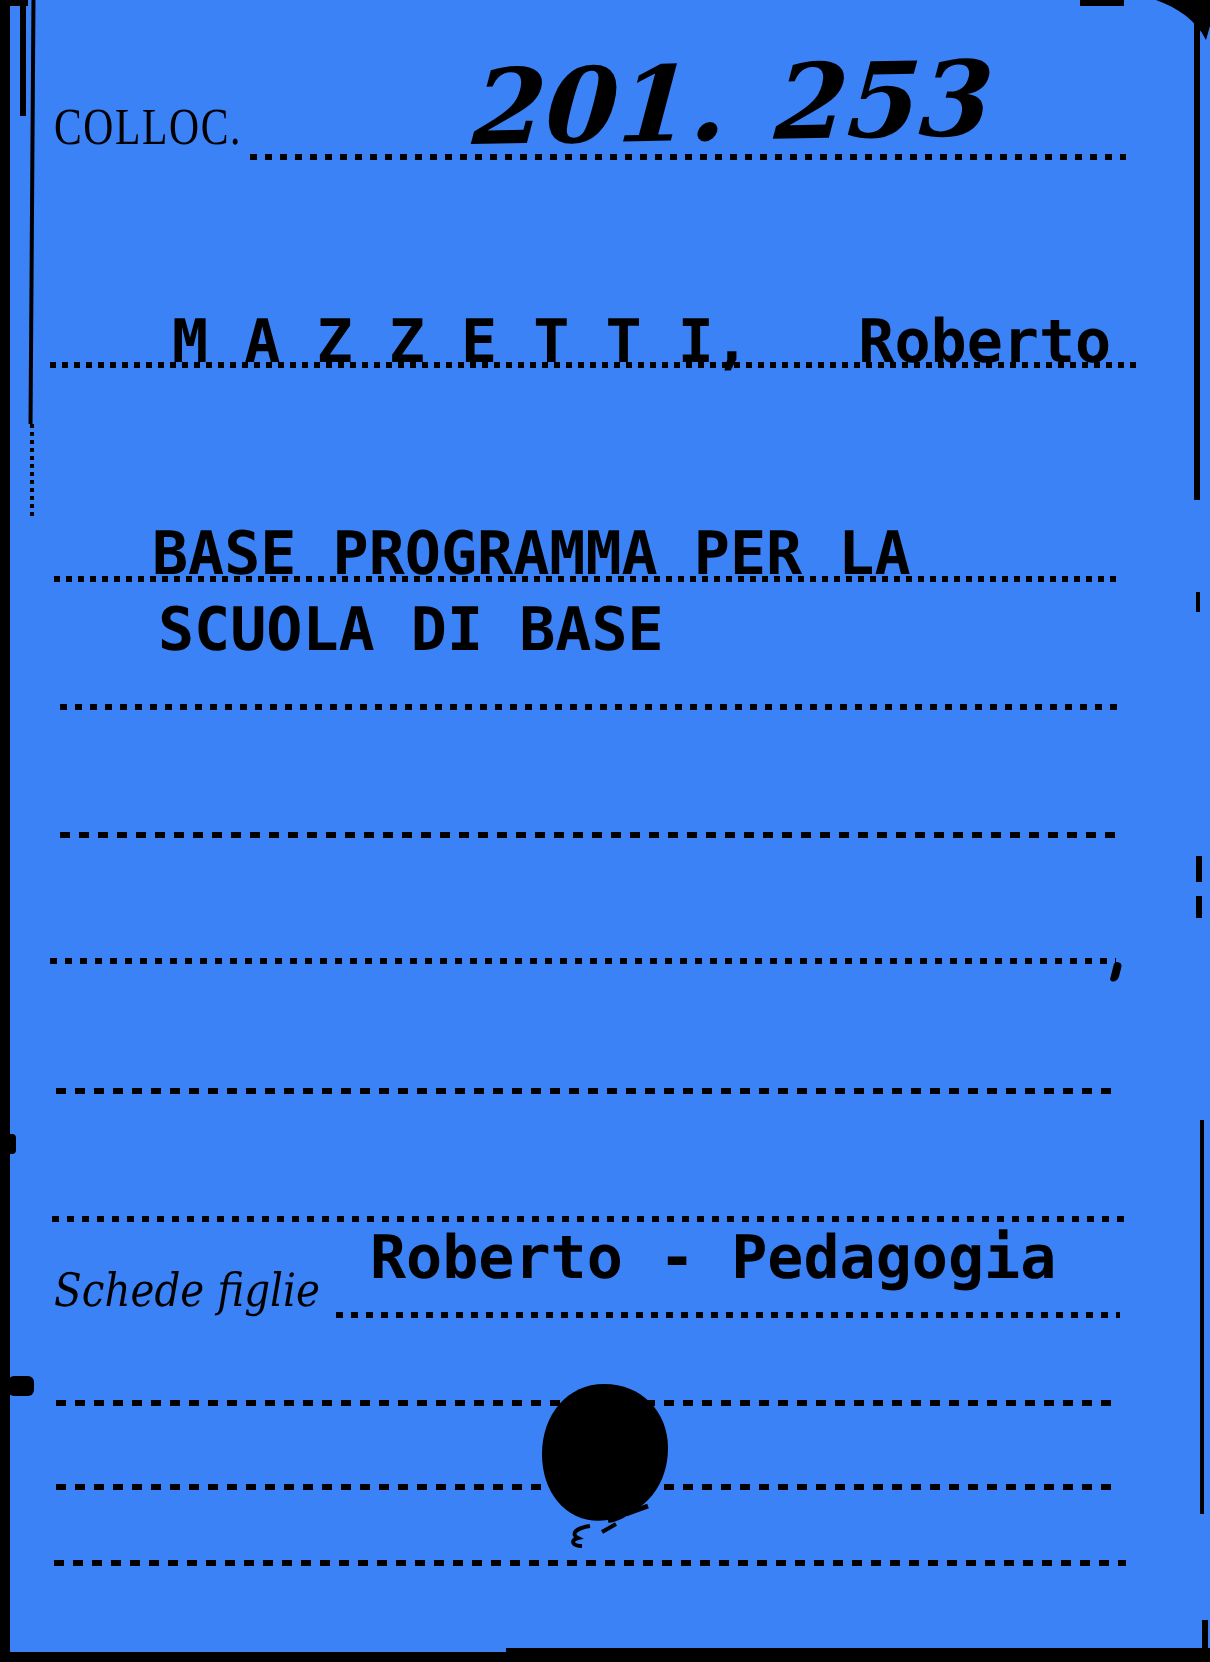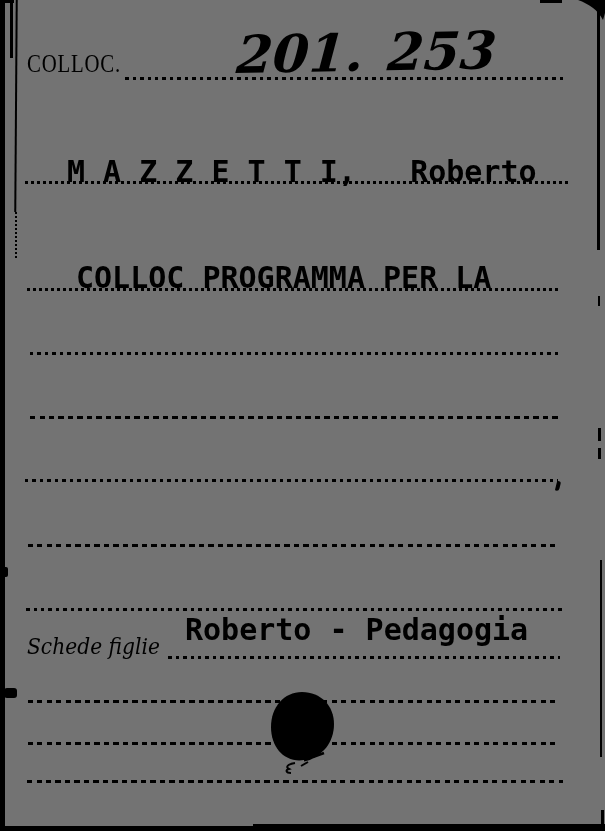--- a/index.html
+++ b/index.html
@@ -1,17 +1,17 @@
 <!DOCTYPE html>
 <html><head>
 <meta charset="utf-8">
 <style>
   html,body{margin:0;padding:0;background:#e8e8e8;}
   .card{
-    position:relative;width:605px;height:831px;background:#737373;overflow:hidden;
+    position:relative;width:605px;height:831px;background:#3b82f6;overflow:hidden;
     font-family:"Liberation Sans",sans-serif;color:#000;
   }
   
   .dl{position:absolute;height:3px;
       background:repeating-linear-gradient(90deg,#000 0 3.5px,transparent 3.5px 7.5px);}
   .dl.fine{background:repeating-linear-gradient(90deg,#000 0 3px,transparent 3px 6px);}
   .dl.dashy{background:repeating-linear-gradient(90deg,#000 0 5px,transparent 5px 9.5px);}
   
   .tw{position:absolute;font-family:"DejaVu Sans Mono","Liberation Mono",monospace;
       font-weight:bold;font-size:30px;line-height:1;white-space:pre;letter-spacing:0;}
@@ -46,22 +46,23 @@
   <div class="dl" style="left:25px;top:479px;width:533px"></div>
   <div class="dl dashy" style="left:28px;top:544px;width:530px"></div>
   <div class="dl" style="left:26px;top:608px;width:536px"></div>
   <div class="dl" style="left:168px;top:656px;width:392px"></div>
   <div class="dl dashy" style="left:28px;top:700px;width:532px"></div>
   <div class="dl dashy" style="left:28px;top:742px;width:532px"></div>
   <div class="dl dashy" style="left:27px;top:780px;width:536px"></div>
 
   <div class="colloc">COLLOC.</div>
   <div class="hand">201. 253</div>
-  <div class="tw" style="left:67px;top:157px">M A Z Z E T T I,   Roberto</div>
-  <div class="tw" style="left:76px;top:263px">COLLOC PROGRAMMA PER LA</div>
+  <div class="tw" style="left:86px;top:157px">M A Z Z E T T I,   Roberto</div>
+  <div class="tw" style="left:76px;top:263px">BASE PROGRAMMA PER LA</div>
+  <div class="tw" style="left:79px;top:301px">SCUOLA DI BASE</div>
   <div class="schede">Schede figlie</div>
   <div class="tw" style="left:185px;top:615px">Roberto - Pedagogia</div>
 
   <svg class="blot" viewBox="0 0 100 100" xmlns="http://www.w3.org/2000/svg">
     <path d="M47,9 C66,9 79,23 79,41 C79,59 68,74 49,77 C30,80 16,65 16,44 C16,24 29,9 47,9 Z" fill="#000"></path>
     <path d="M49,77 C56,76 62,71 65,67" stroke="#000" stroke-width="3" fill="none"></path>
     <path d="M40,80 C33,81 30,84 34,86 C30,87 31,90 36,90" stroke="#000" stroke-width="2" fill="none"></path>
     <path d="M46,83 L53,79" stroke="#000" stroke-width="2" fill="none"></path>
     <path d="M58,74 L69,70" stroke="#000" stroke-width="2.5" fill="none"></path>
   </svg>

